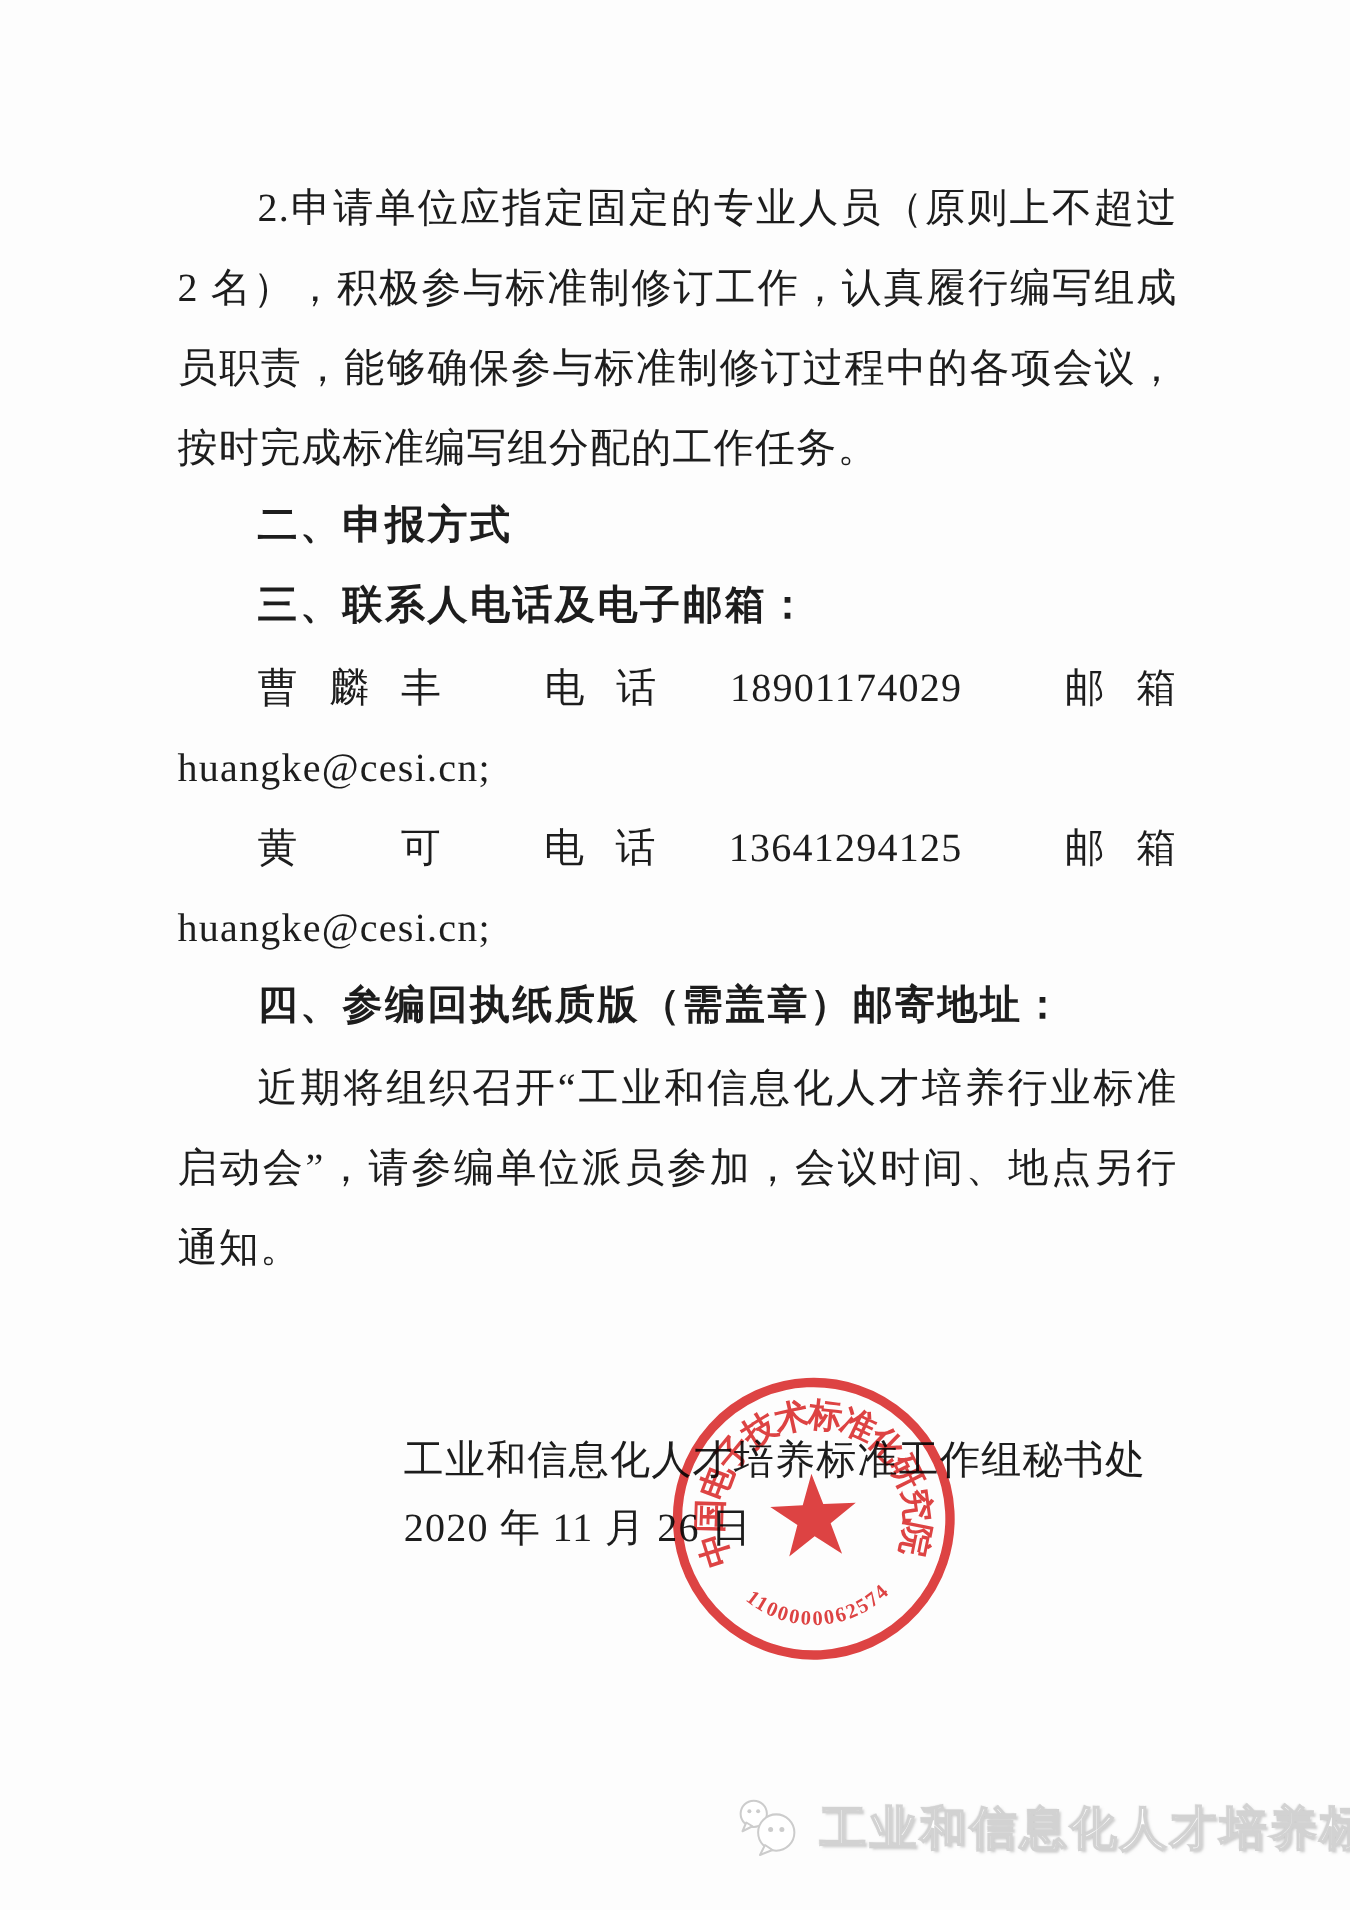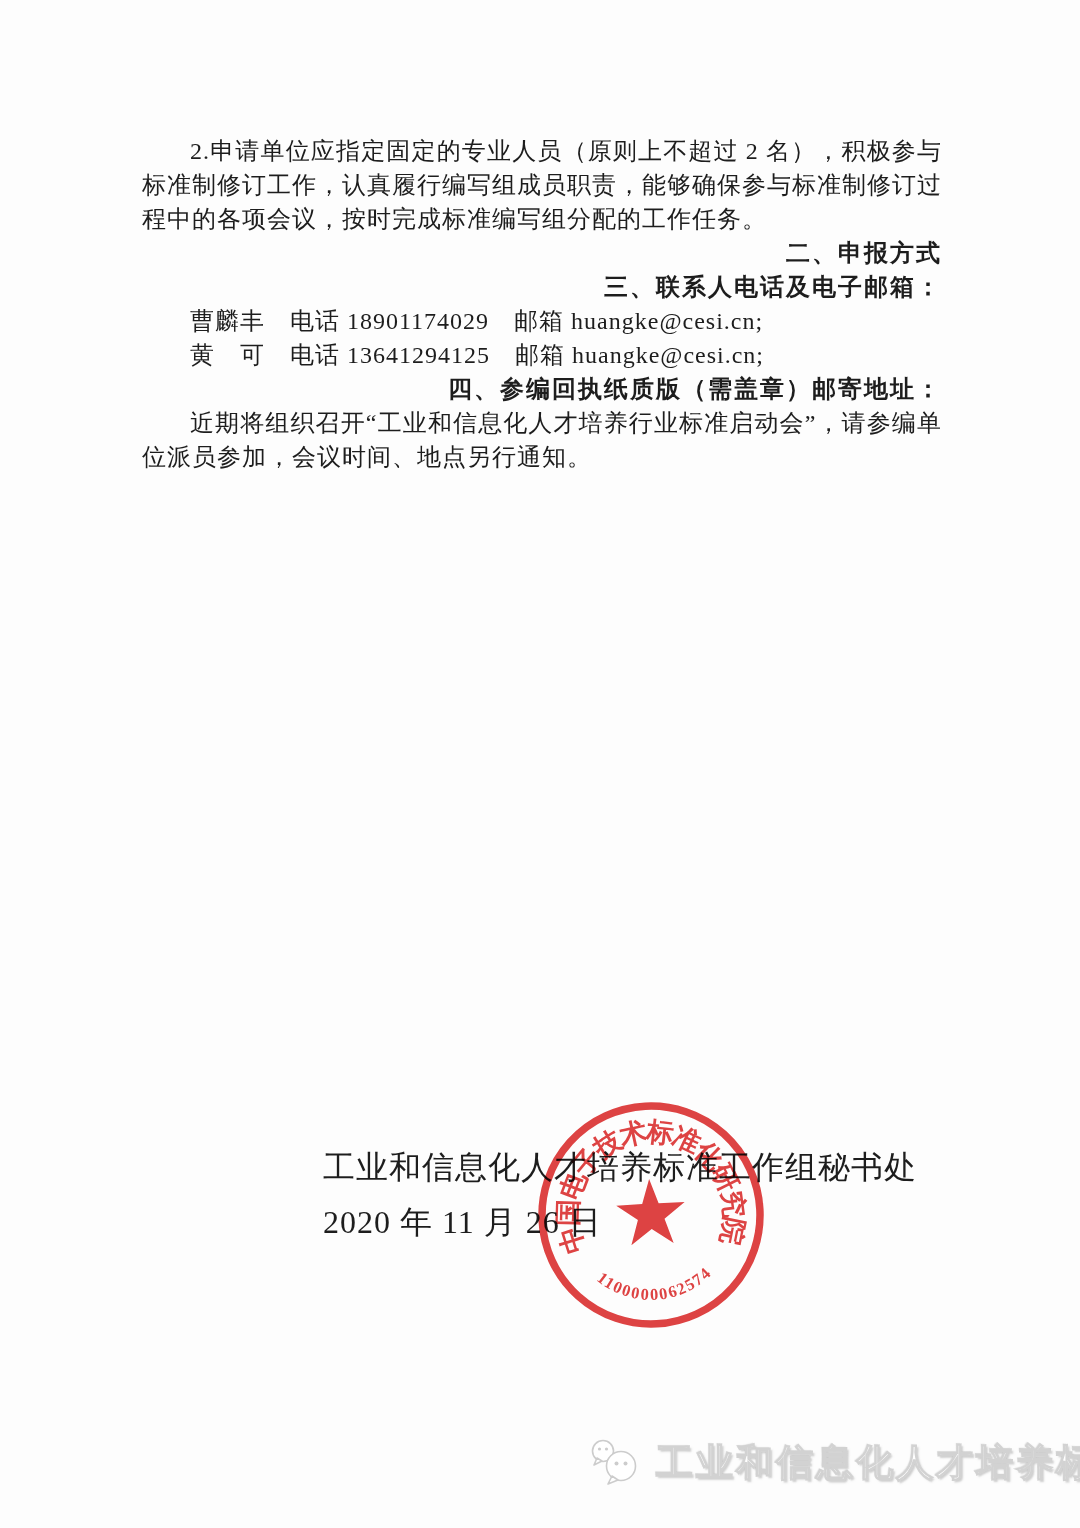--- a/index.html
+++ b/index.html
@@ -14,30 +14,30 @@
     color: #1d1d1d;
   }
   .doc-body {
     position: absolute;
     left: 142px;
     top: 134px;
     width: 800px;
   }
   .doc-body p {
     margin: 0;
-    font-size: 24px;
-    line-height: 34px;
+    font-size: 32px;
+    line-height: 64px;
     text-align: justify;
     text-indent: 2em;
     letter-spacing: 1px;
   }
   .doc-body p.heading {
     font-weight: 700;
-    text-align: right;
-    font-family: Liberation Serif, serif;
+    text-align: left;
+    font-family: Liberation Mono, monospace;
     letter-spacing: 2px;
   }
   .signature-block {
     position: absolute;
     left: 323px;
     top: 1140px;
     width: 600px;
     text-align: left;
     font-size: 32px;
     line-height: 55px;

